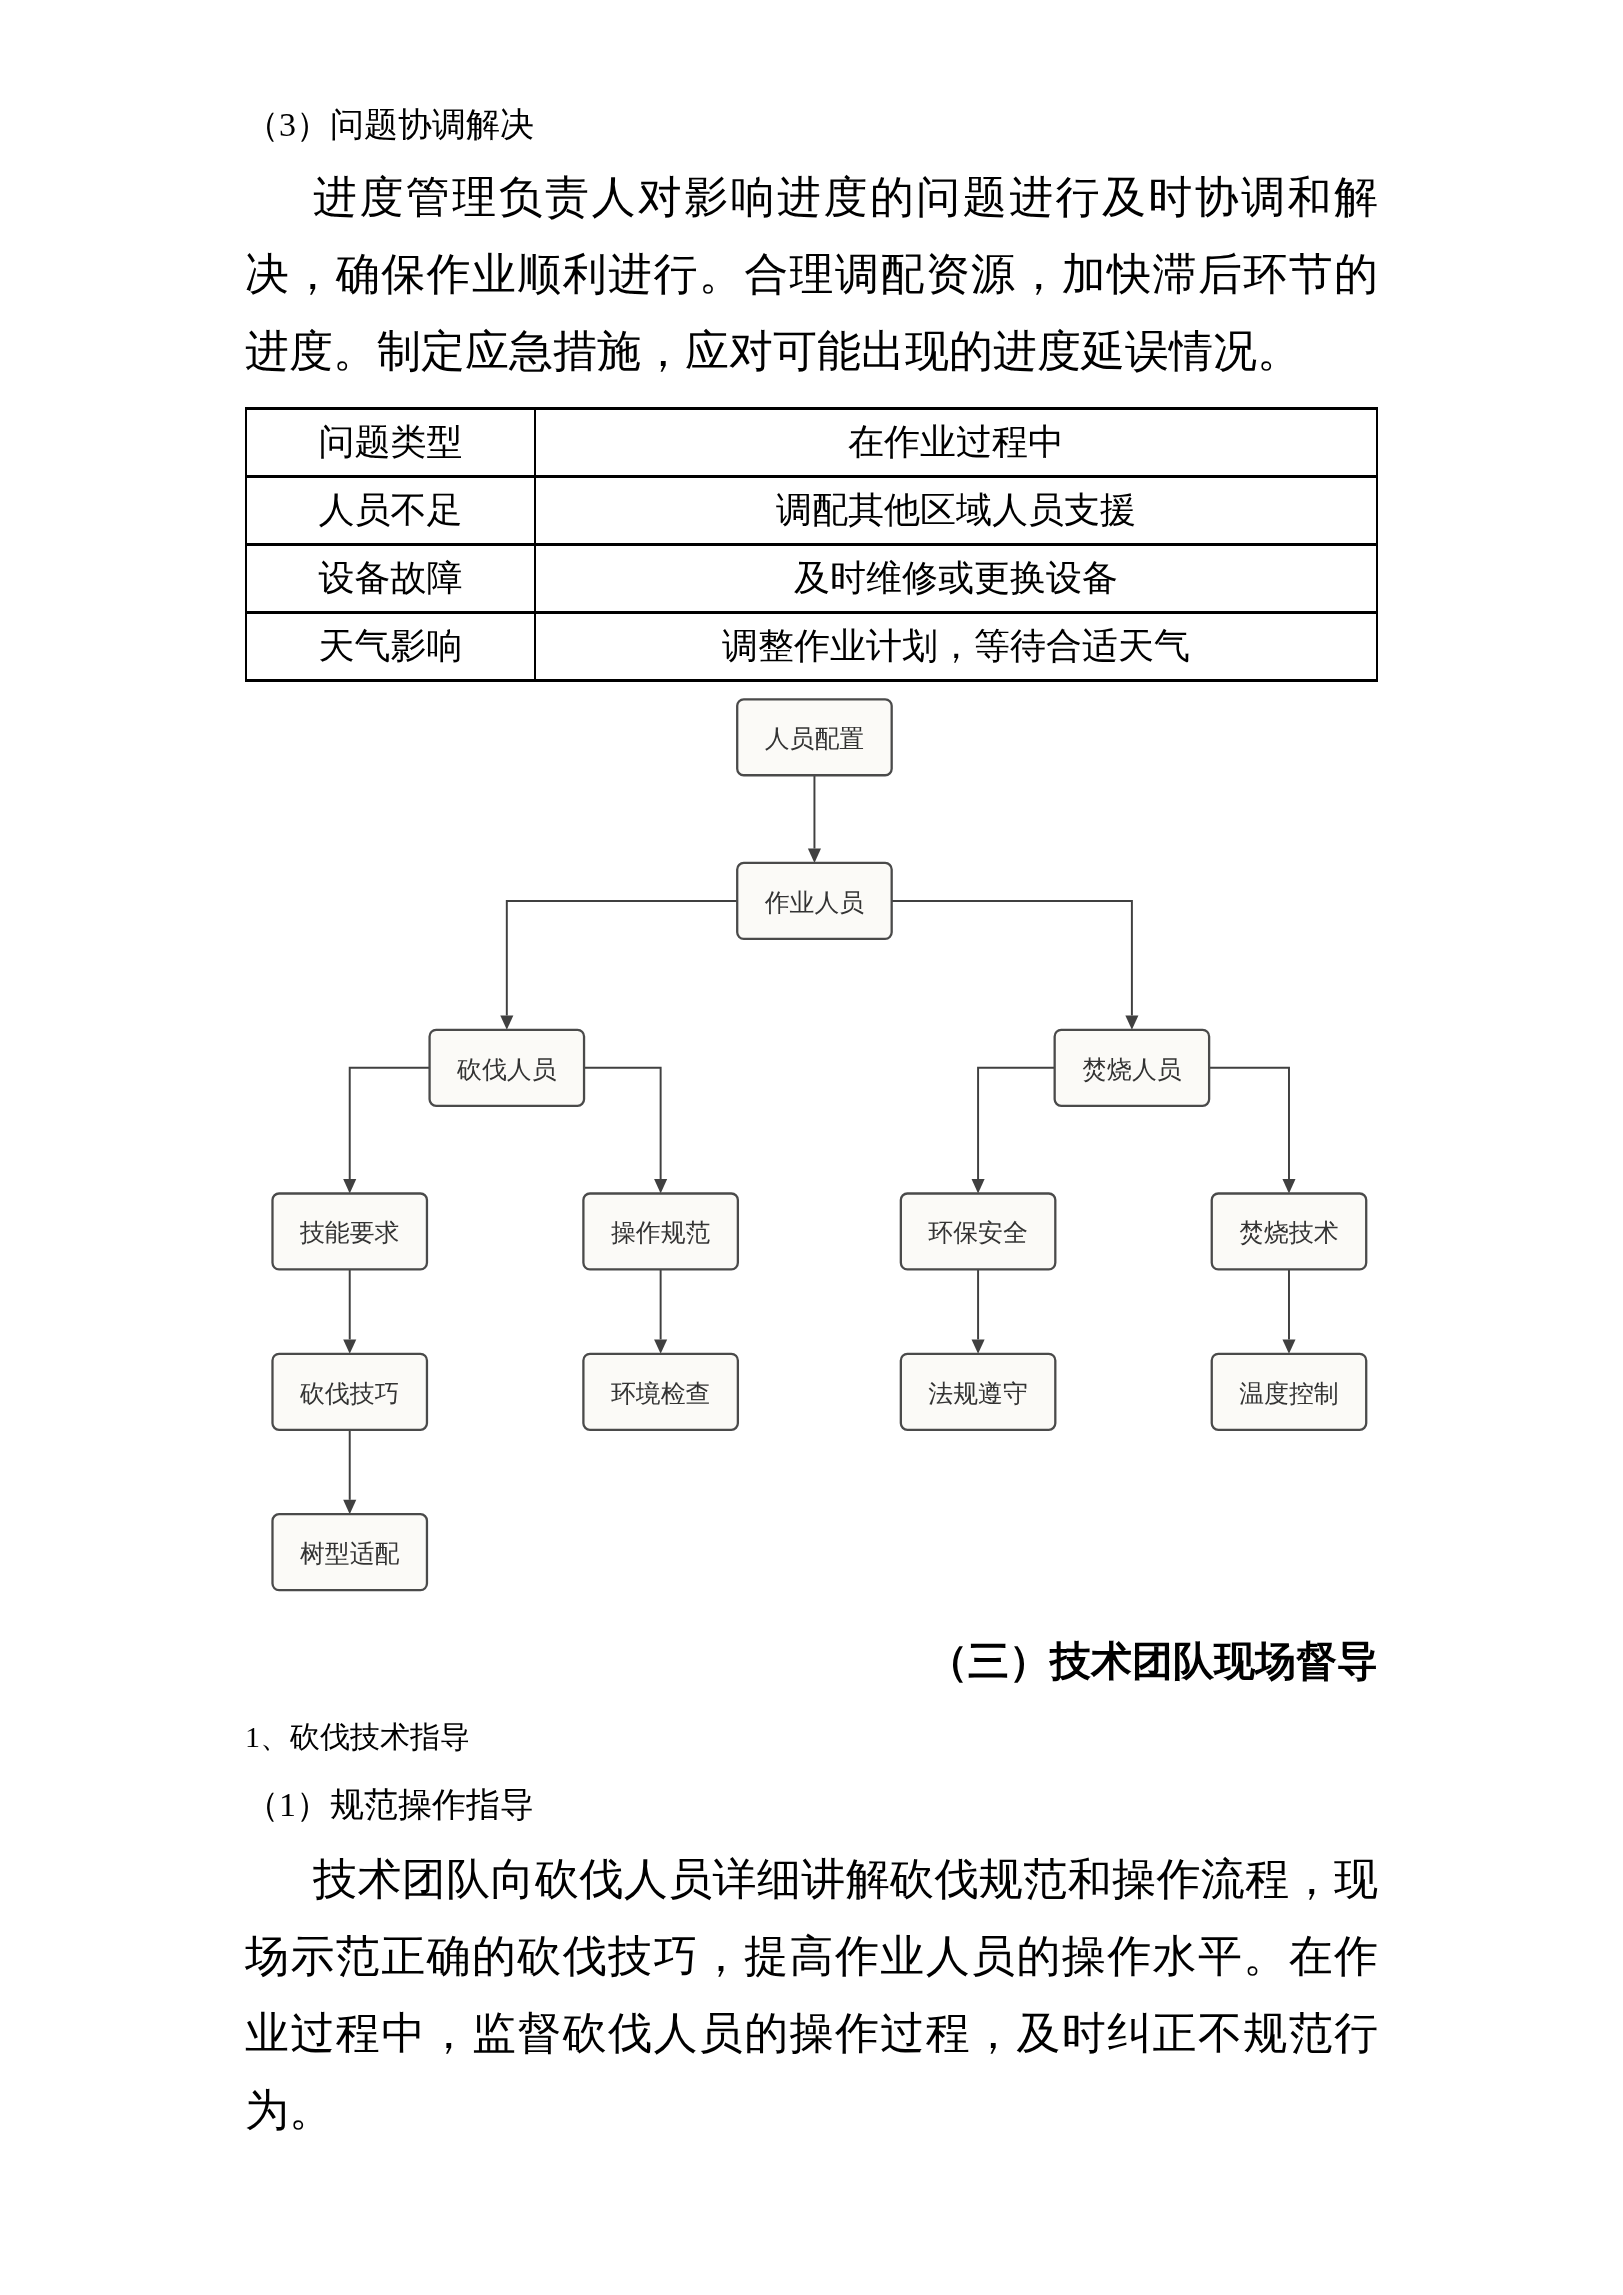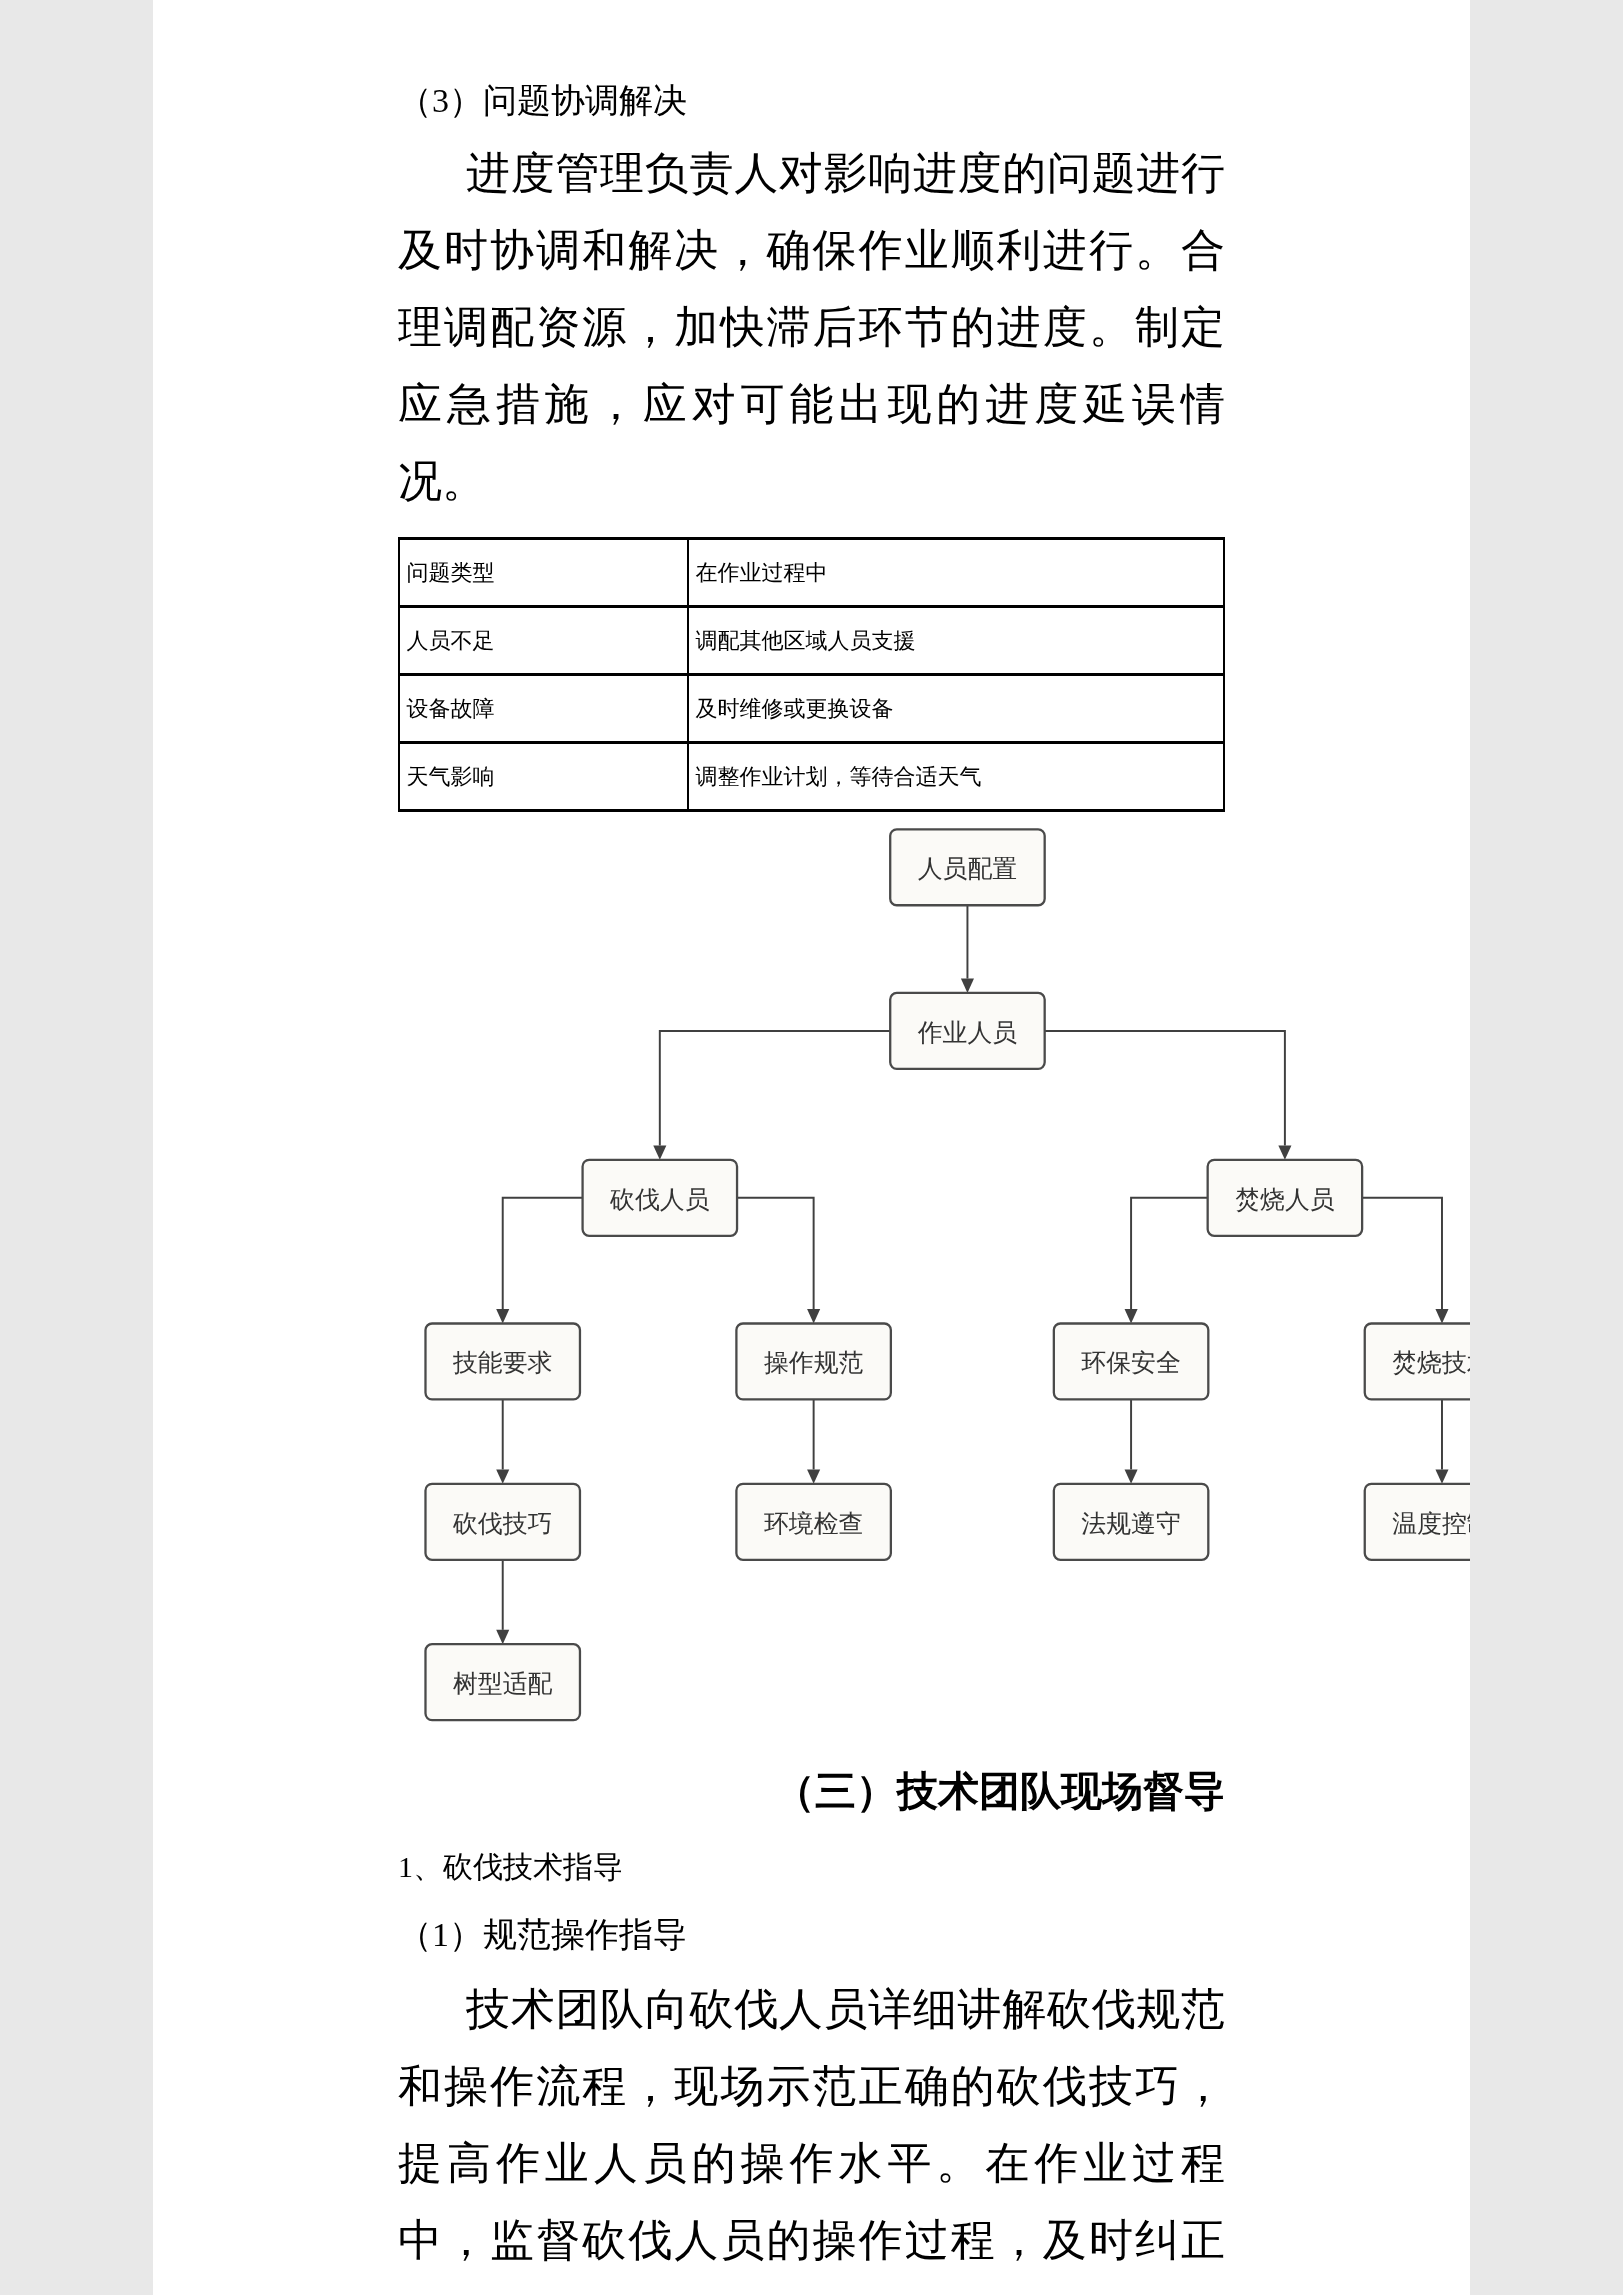--- a/index.html
+++ b/index.html
@@ -1,31 +1,31 @@
 <!DOCTYPE html>
 <html lang="zh" style="font-size:10.5px"><head>
 <meta charset="utf-8">
 <style>
   html,body{margin:0;padding:0;background:#e8e8e8;}
   .page{
-    width:1317px;height:2295px;background:#ffffff;position:relative;
-    box-sizing:border-box;padding:80px 245px 0 245px;
+    width:1623px;height:2295px;background:#ffffff;position:relative;
+    box-sizing:border-box;padding:104px 245px 0 245px;
     font-family:"Liberation Serif","DejaVu Serif",serif;color:#000;
     margin:0 auto;overflow:hidden;
   }
   .h3{font-size:34px;line-height:41px;font-weight:400;}
   .para{font-size:44px;line-height:77px;text-align:justify;text-indent:68px;margin:14.4px 0 0 0;}
   table.issues{
     border-collapse:collapse;width:100%;margin-top:17px;table-layout:fixed;
     border-left:2px solid #000;border-right:2px solid #000;
     border-top:3.3px solid #000;
   }
   table.issues td{
-    border-bottom:3.3px solid #000;height:65px;text-align:left;
-    vertical-align:middle;font-size:22px;padding:0 6.5px;overflow:hidden;
+    border-bottom:3.3px solid #000;height:65px;text-align:center;
+    vertical-align:middle;font-size:36px;padding:0 6.5px;overflow:hidden;
   }
   table.issues td.c1{width:274px;border-right:2px solid #000;}
   svg.flow{display:block;width:1133px;height:900px;margin-top:15.7px;}
   svg.flow text{font-family:"Liberation Serif","DejaVu Serif",serif;}
   .h2{font-size:41px;line-height:52px;font-weight:700;margin-top:37px;text-align:right;}
   .h4{font-size:30px;line-height:43px;font-weight:400;margin-top:27.5px;}
   .h5{font-size:34px;line-height:42px;font-weight:400;margin-top:26px;}
   .para.last{margin-top:15.7px;}
 </style>
 </head>

